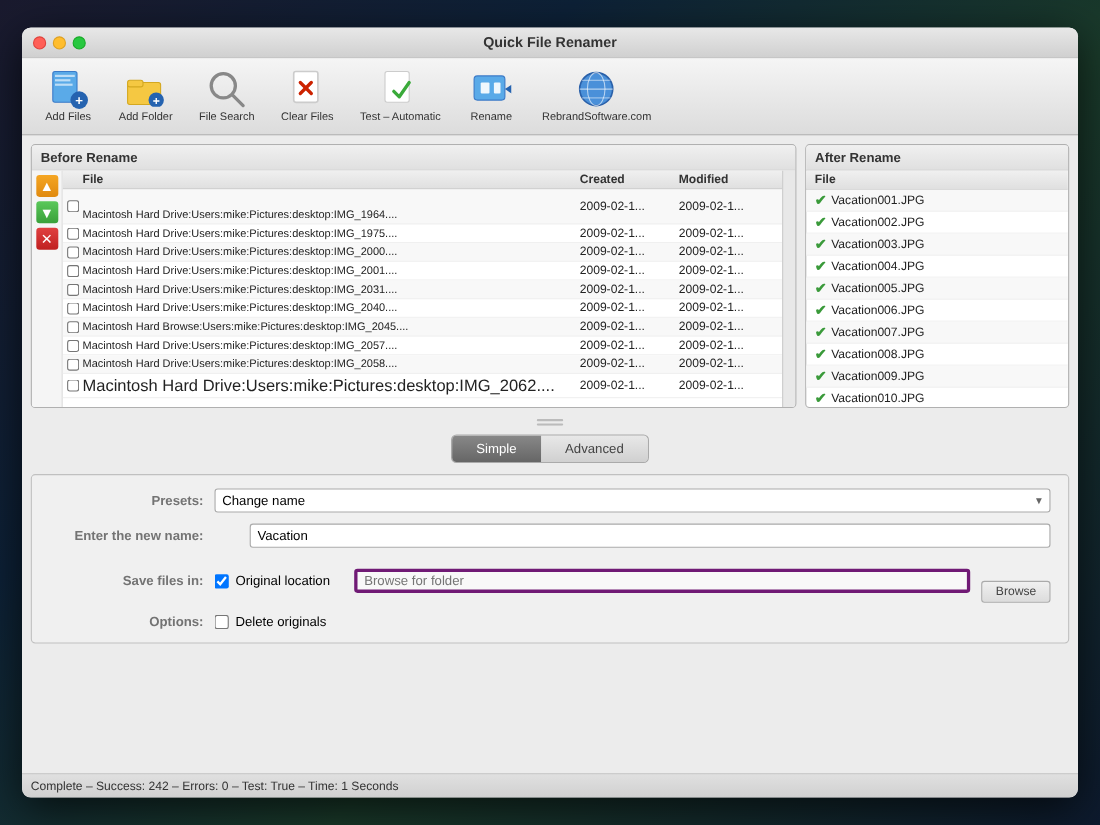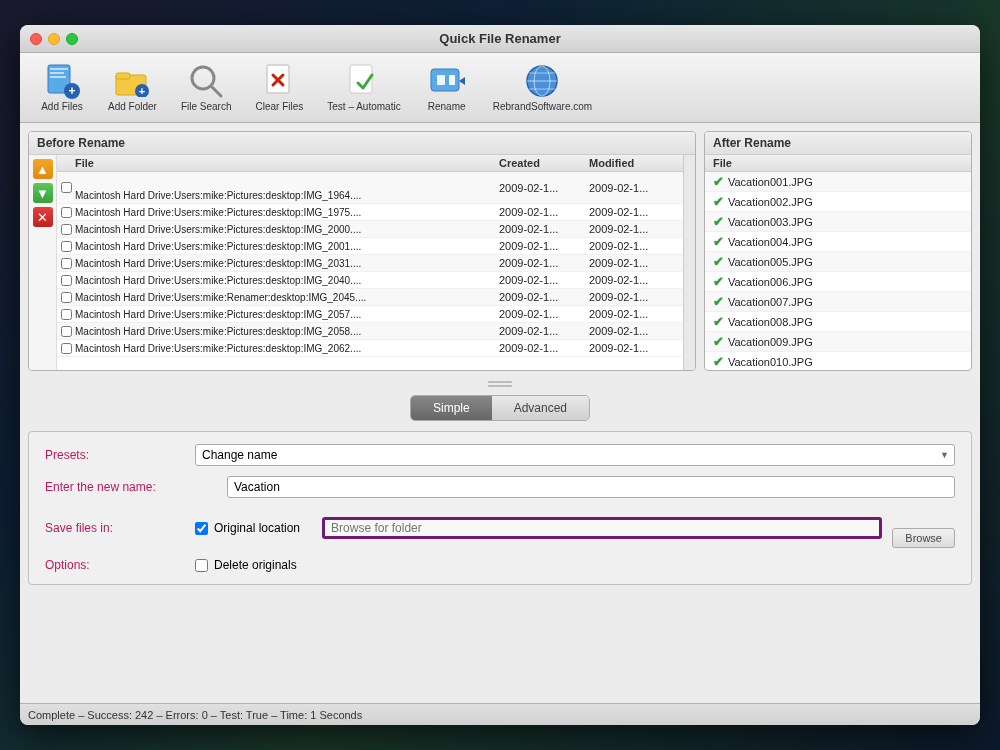--- a/index.html
+++ b/index.html
@@ -170,21 +170,21 @@
       padding: 2px 4px;
       font-size: 11px;
       color: #222;
       border-bottom: 1px solid #f0f0f0;
       align-items: center;
     }
     .file-table-row:nth-child(even) { background: #f8f8f8; }
     .file-table-row input[type=checkbox] { width: 11px; height: 11px; }
     
     .after-panel {
-      width: 268px;
+      width: 240px;
       border: 1px solid #b0b0b0;
       border-radius: 4px;
       background: white;
       display: flex;
       flex-direction: column;
       overflow: hidden;
     }
     .after-table {
       flex: 1;
       overflow-y: auto;
@@ -259,24 +259,24 @@
       flex-direction: column;
       gap: 10px;
     }
     .form-row {
       display: flex;
       align-items: center;
       gap: 10px;
     }
     .form-label {
       width: 140px;
-      text-align: left;
+      text-align: right;
       font-size: 12px;
-      color: #be185d;
-      font-weight: 400;
+      color: #737373;
+      font-weight: 700;
     }
     .form-input {
       flex: 1;
       height: 22px;
       border: 1px solid #aaa;
       border-radius: 3px;
       padding: 0 6px;
       font-size: 12px;
       background: white;
       margin-left: 32px;
@@ -498,39 +498,39 @@
               <span>2009-02-1...</span>
             </div>
             <div class="file-table-row">
               <input type="checkbox" style="">
               <span style="overflow:hidden;text-overflow:ellipsis;white-space:nowrap;font-size:10px;">Macintosh Hard Drive:Users:mike:Pictures:desktop:IMG_2040....</span>
               <span>2009-02-1...</span>
               <span>2009-02-1...</span>
             </div>
             <div class="file-table-row">
               <input type="checkbox" style="">
-              <span style="overflow:hidden;text-overflow:ellipsis;white-space:nowrap;font-size:10px;">Macintosh Hard Drive:Users:mike:Renamer:desktop:IMG_2045....</span>
+              <span style="overflow:hidden;text-overflow:ellipsis;white-space:nowrap;font-size:10px;">Macintosh Hard Browse:Users:mike:Pictures:desktop:IMG_2045....</span>
               <span>2009-02-1...</span>
               <span>2009-02-1...</span>
             </div>
             <div class="file-table-row">
               <input type="checkbox" style="">
               <span style="overflow:hidden;text-overflow:ellipsis;white-space:nowrap;font-size:10px;">Macintosh Hard Drive:Users:mike:Pictures:desktop:IMG_2057....</span>
               <span>2009-02-1...</span>
               <span>2009-02-1...</span>
             </div>
             <div class="file-table-row">
               <input type="checkbox" style="">
               <span style="overflow:hidden;text-overflow:ellipsis;white-space:nowrap;font-size:10px;">Macintosh Hard Drive:Users:mike:Pictures:desktop:IMG_2058....</span>
               <span>2009-02-1...</span>
               <span>2009-02-1...</span>
             </div>
             <div class="file-table-row">
               <input type="checkbox" style="">
-              <span style="overflow:hidden;text-overflow:ellipsis;white-space:nowrap;font-size:10px;">Macintosh Hard Drive:Users:mike:Pictures:desktop:IMG_2062....</span>
+              <span style="overflow:hidden;text-overflow:ellipsis;white-space:nowrap;font-size:15px;">Macintosh Hard Drive:Users:mike:Pictures:desktop:IMG_2062....</span>
               <span>2009-02-1...</span>
               <span>2009-02-1...</span>
             </div>
           </div>
           <div class="scrollbar-stub"></div>
         </div>
       </div>
 
       <div class="after-panel">
         <div class="file-panel-header">After Rename</div>

